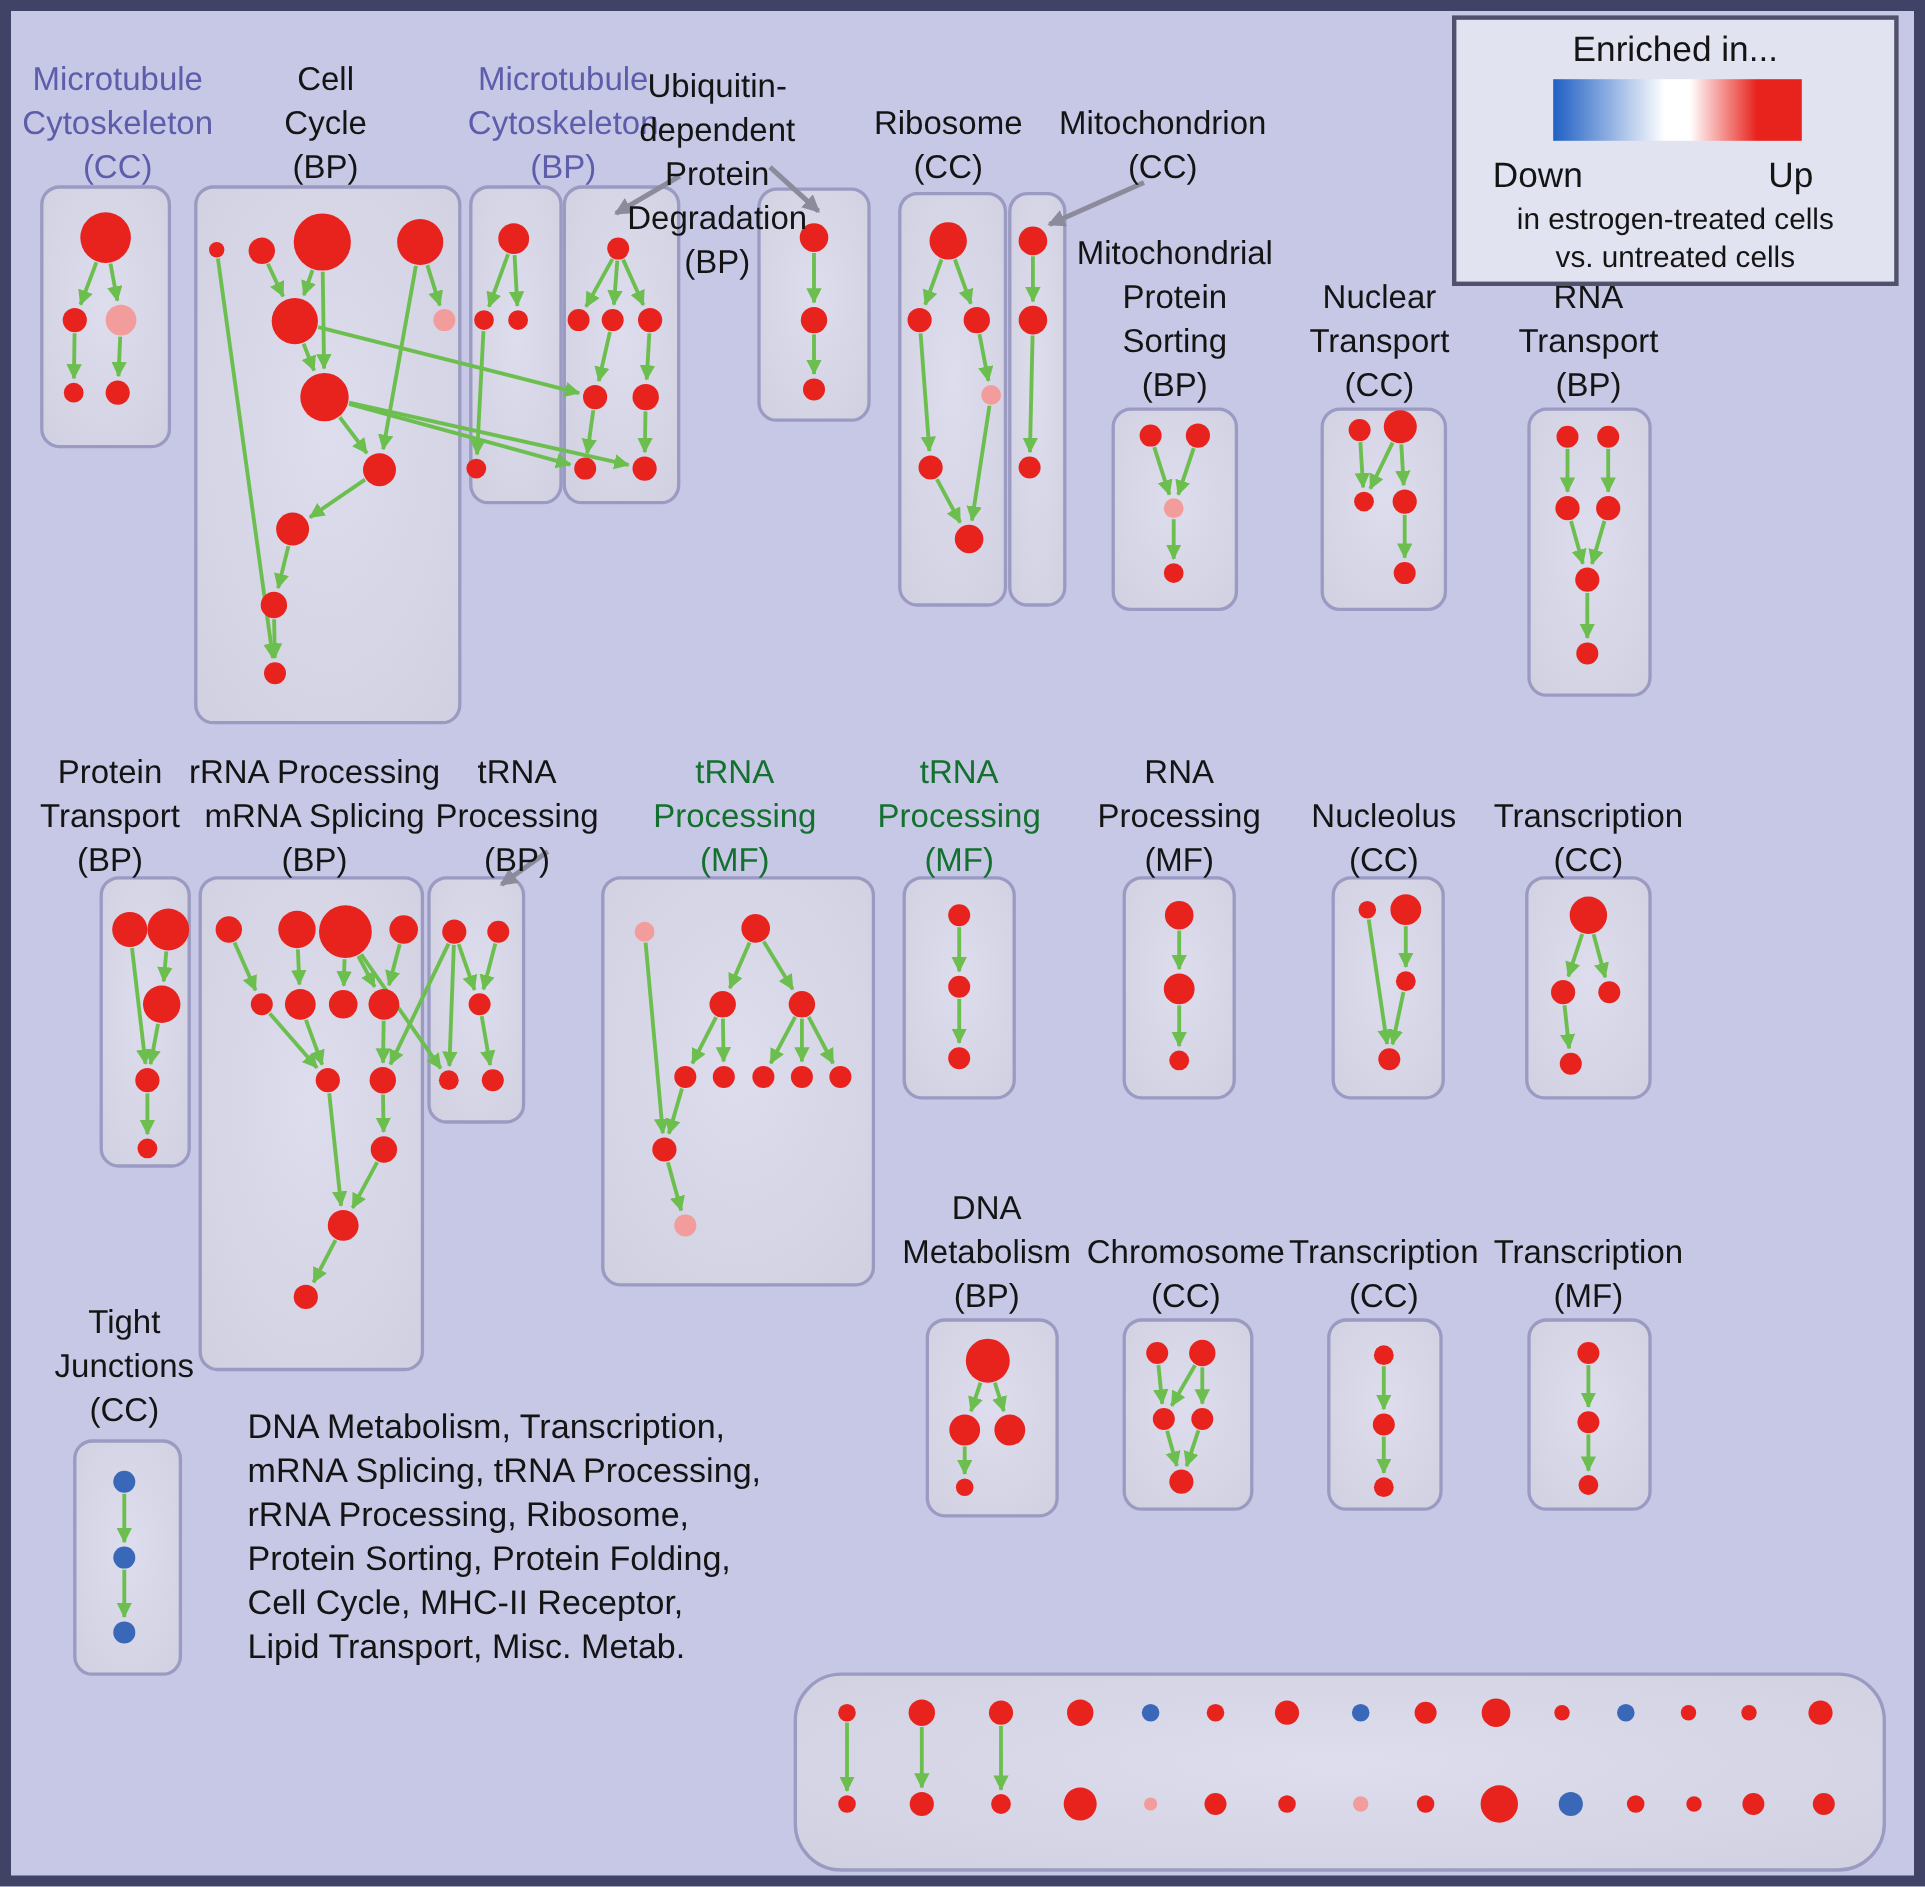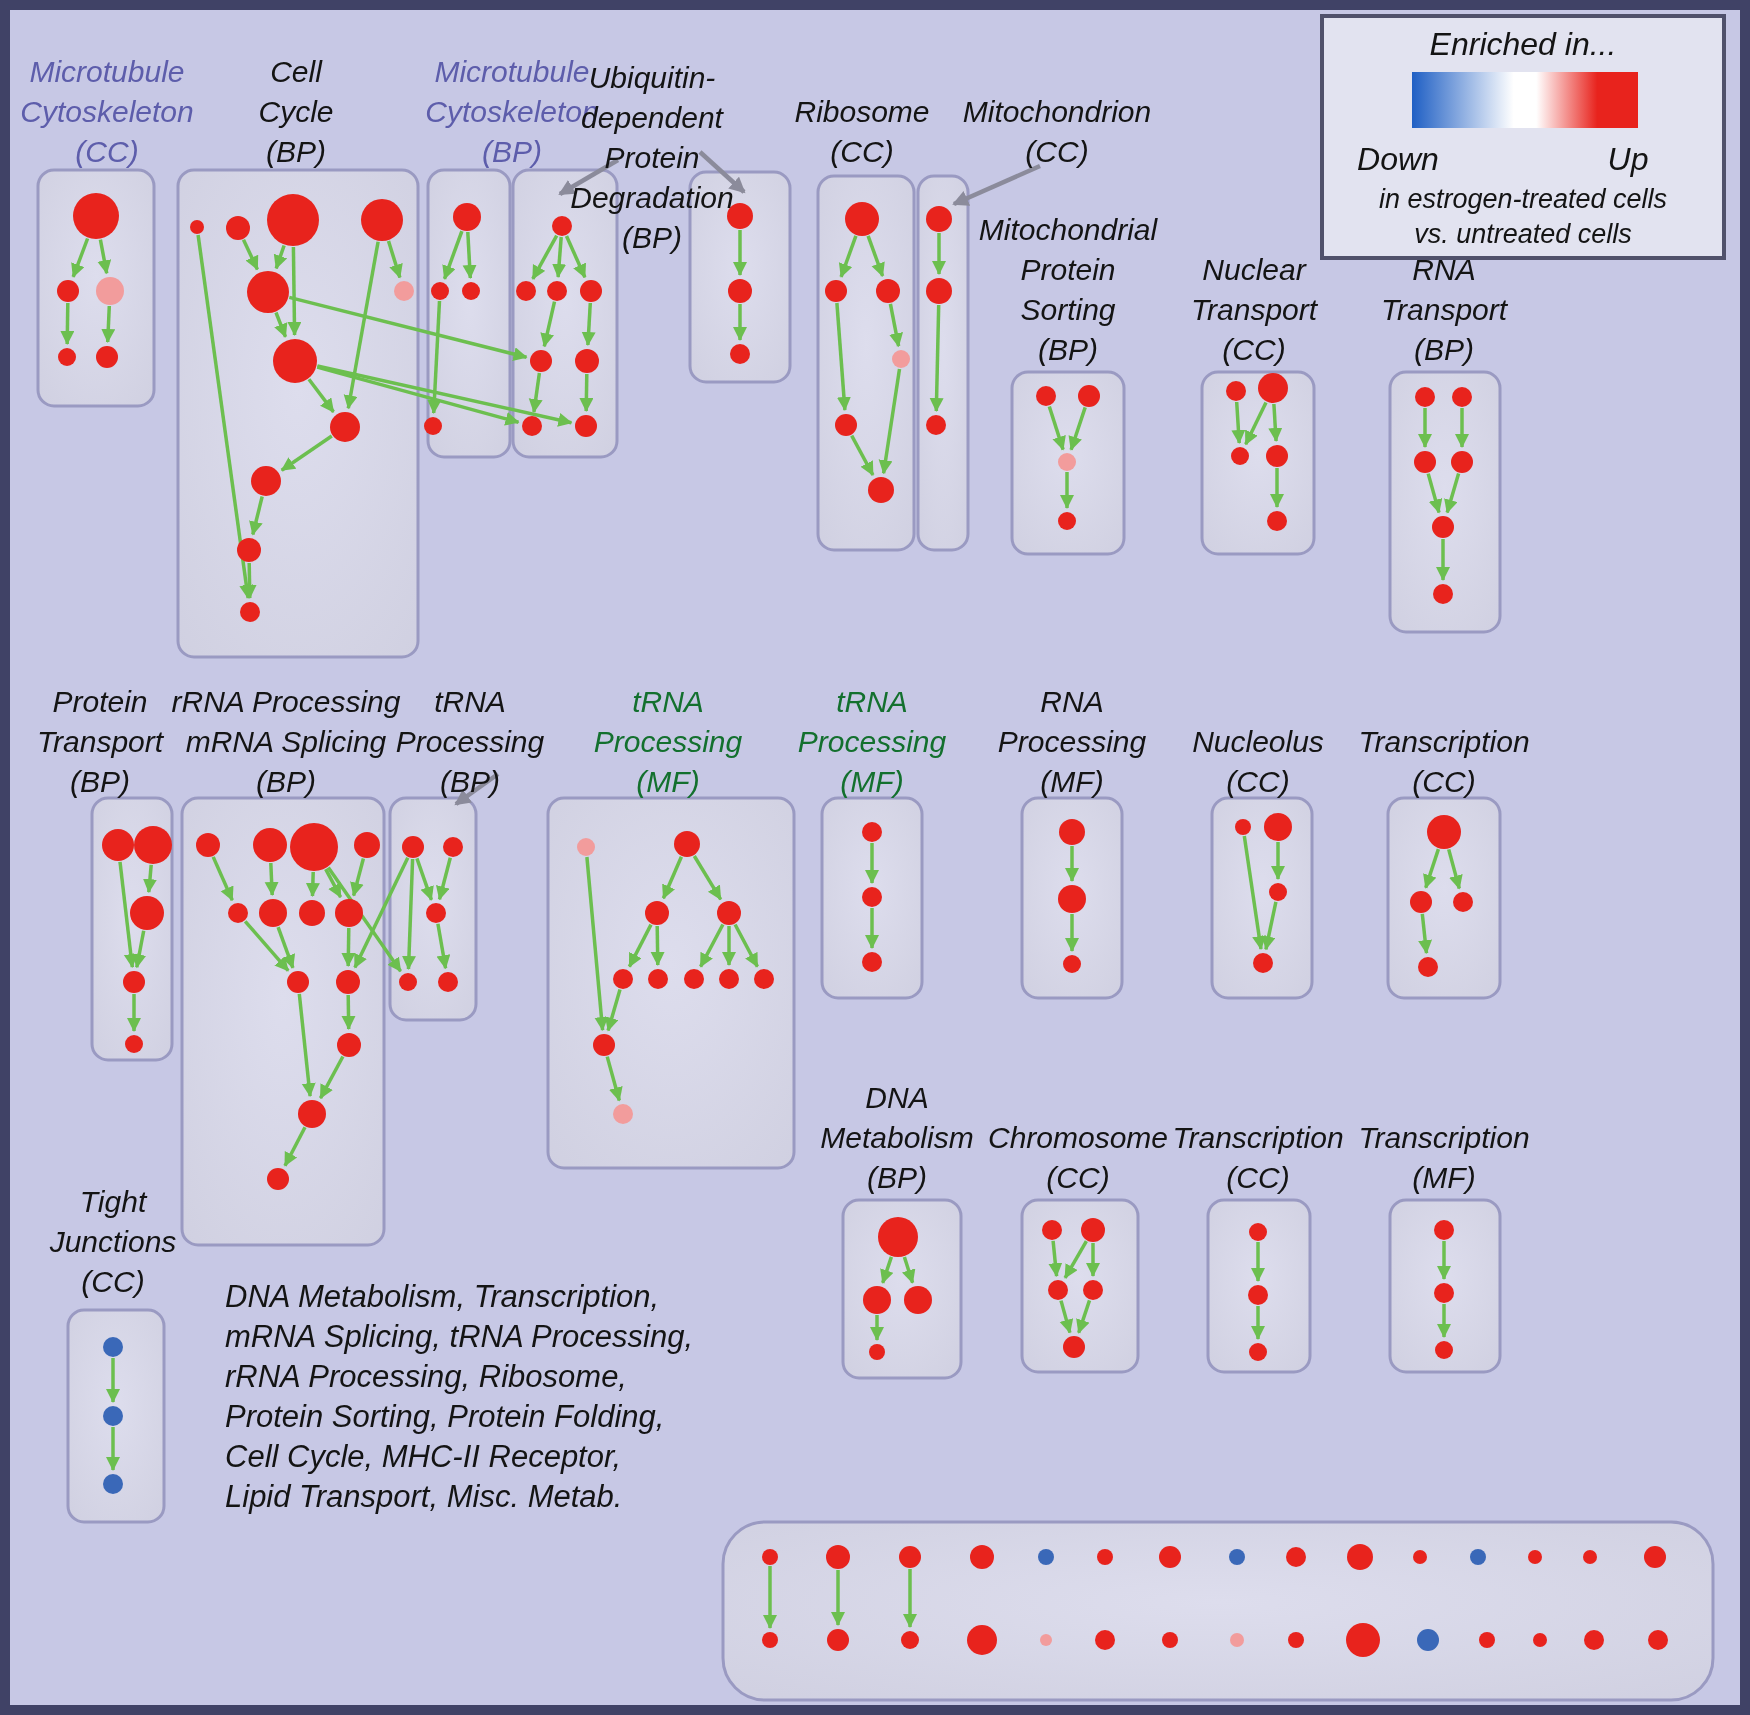--- a/index.html
+++ b/index.html
@@ -1,16 +1,16 @@
 <!DOCTYPE html>
 <html><head>
 <meta charset="utf-8">
 <style>
   html,body{margin:0;padding:0;background:#c7c8e5;}
-  #wrap{width:1750px;height:1715px;position:relative;font-style:italic;}
+  #wrap{width:1750px;height:1715px;position:relative;}
   svg{display:block;}
   svg text{font-family:"Liberation Sans","DejaVu Sans",sans-serif;}
   .lg-title{font-size:32px;fill:#141414;}
   .lg-label{font-size:32px;fill:#141414;}
   .lg-sub{font-size:27px;fill:#141414;}
   .note-line{font-size:31px;fill:#141414;}
 </style>
 </head>
 <body>
 

